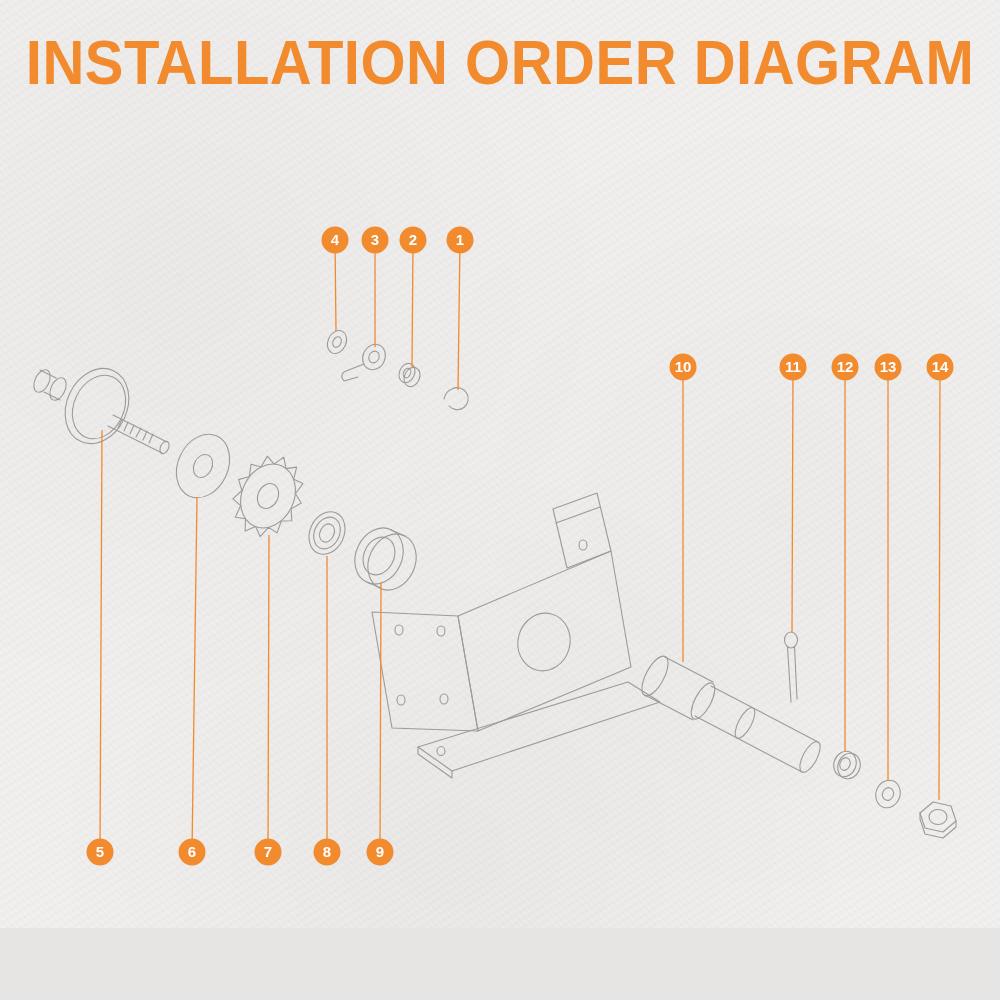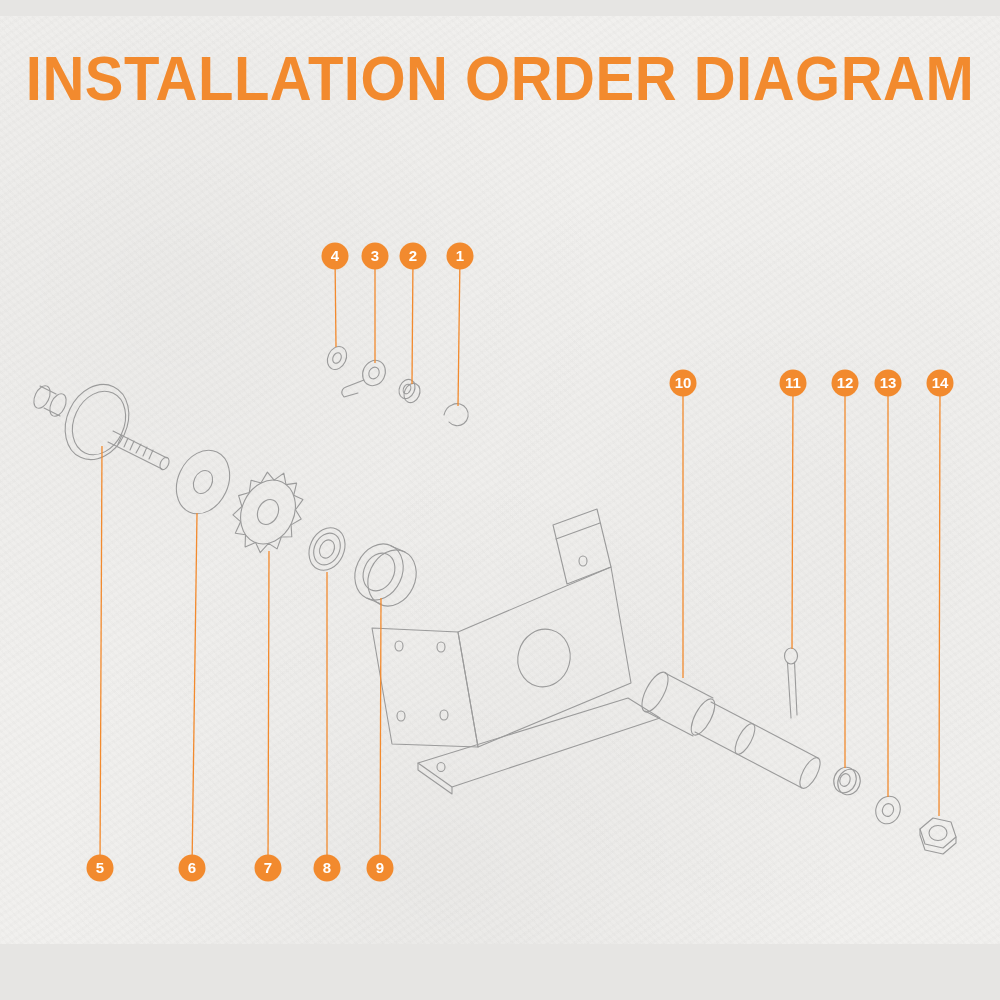--- a/index.html
+++ b/index.html
@@ -6,21 +6,20 @@
     --accent:#F28A2E;
     --line:#9B9B9B;
     --bg:#F1F0EE;
     --callout-text:#FFFFFF;
   }
   html,body{margin:0;padding:0;background:#e6e5e3;}
   .canvas{
     position:relative;width:1000px;height:928px;overflow:hidden;
     background:var(--bg);
     font-family:"Liberation Sans",sans-serif;
-    margin-top:16px;
   }
   .texture{
     position:absolute;inset:0;pointer-events:none;
     background:
       repeating-linear-gradient(47deg, rgba(0,0,0,0.013) 0 2px, rgba(255,255,255,0.012) 2px 5px),
       repeating-linear-gradient(-33deg, rgba(0,0,0,0.01) 0 3px, transparent 3px 7px),
       radial-gradient(circle at 18% 30%, rgba(0,0,0,0.028), transparent 42%),
       radial-gradient(circle at 78% 55%, rgba(0,0,0,0.02), transparent 45%),
       radial-gradient(circle at 45% 92%, rgba(0,0,0,0.03), transparent 40%);
   }

